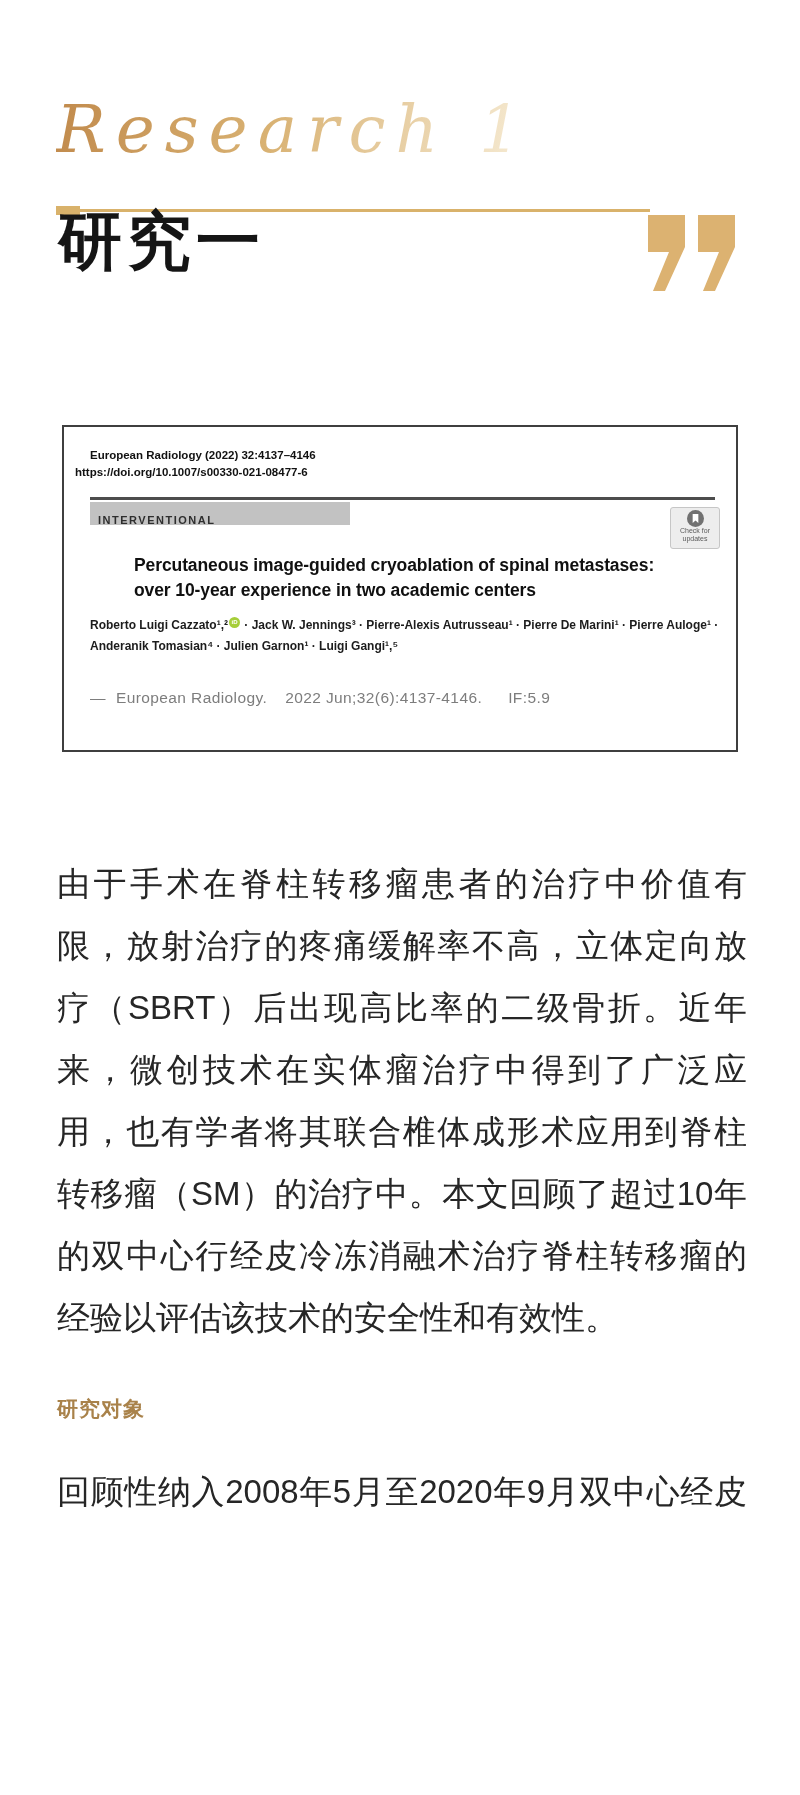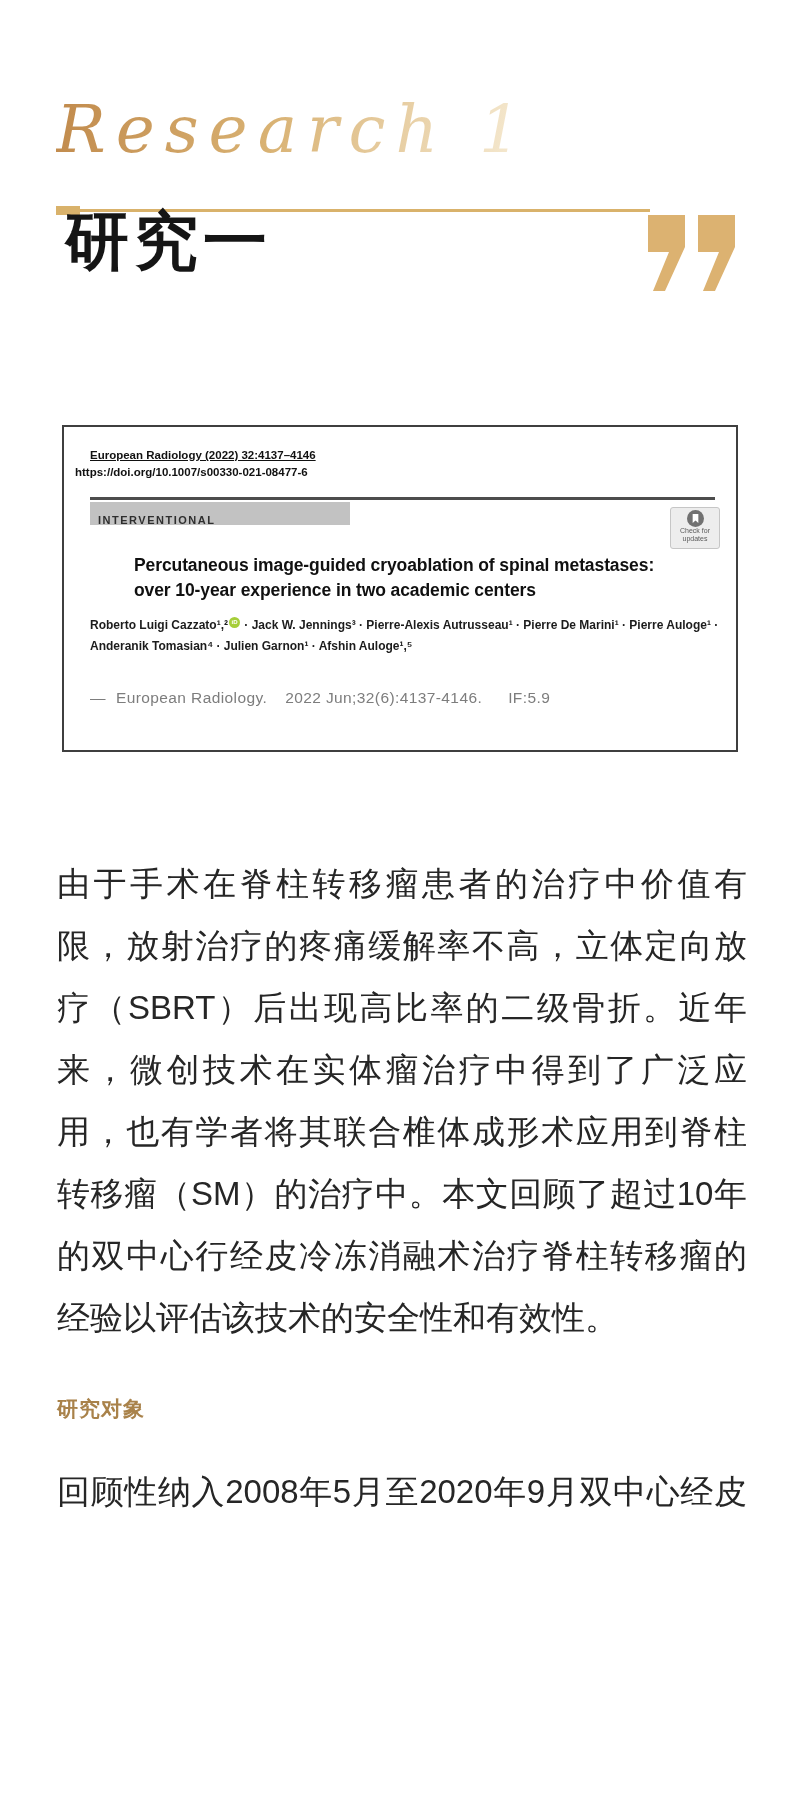--- a/index.html
+++ b/index.html
@@ -30,36 +30,36 @@
     width:24px; height:9px; background:#d9b26b;
   }
   .gold-rule {
     position:absolute; left:80px; top:209px;
     width:570px; height:3px; background:#d9b26b;
   }
   .quote-mark {
     position:absolute; left:648px; top:215px;
   }
   .page-title {
-    position:absolute; left:65px; top:205px;
+    position:absolute; left:58px; top:205px;
     font-family:"Liberation Serif", serif;
     font-size:64px; font-weight:900; color:#151515;
     letter-spacing:5px; line-height:1.15;
   }
 
   
   .paper-card {
     position:absolute; left:62px; top:425px;
     width:676px; height:327px;
     background:#ffffff;
     border:2px solid #3f3f3f;
   }
   .journal-line {
     position:absolute; left:26px; top:22px;
-    font-size:11.5px; font-weight:600; color:#111;text-decoration:underline;
+    font-size:11.5px; font-weight:600; color:#111;
   }
   .doi-line {
     position:absolute; left:11px; top:39px;
     font-size:11.5px; font-weight:600; color:#111;
   }
   .paper-rule {
     position:absolute; left:26px; top:70px;
     width:625px; height:3px; background:#4d4d4d;
   }
   .section-bar {
@@ -168,21 +168,21 @@
       <span class="badge-text">updates</span>
     </div>
 
     <div class="paper-title">
       <div>Percutaneous image-guided cryoablation of spinal metastases:</div>
       <div>over 10-year experience in two academic centers</div>
     </div>
 
     <div class="paper-authors">
       <div><span>Roberto Luigi Cazzato¹,²</span><span class="orcid-icon">iD</span><span> · Jack W. Jennings³ · Pierre-Alexis Autrusseau¹ · Pierre De Marini¹ · Pierre Auloge¹ ·</span></div>
-      <div>Anderanik Tomasian⁴ · Julien Garnon¹ · Afshin Auloge¹,⁵</div>
+      <div>Anderanik Tomasian⁴ · Julien Garnon¹ · Luigi Gangi¹,⁵</div>
     </div>
 
     <div class="citation-line">
       <span class="cit-dash">—</span><span class="cit-journal">European Radiology.</span><span class="cit-issue">2022 Jun;32(6):4137-4146.</span><span class="cit-if">IF:5.9</span>
     </div>
   </div>
 
   <p class="intro-paragraph">由于手术在脊柱转移瘤患者的治疗中价值有限，放射治疗的疼痛缓解率不高，立体定向放疗（SBRT）后出现高比率的二级骨折。近年来，微创技术在实体瘤治疗中得到了广泛应用，也有学者将其联合椎体成形术应用到脊柱转移瘤（SM）的治疗中。本文回顾了超过10年的双中心行经皮冷冻消融术治疗脊柱转移瘤的经验以评估该技术的安全性和有效性。</p>
 
   <h2 class="section-heading">研究对象</h2>

